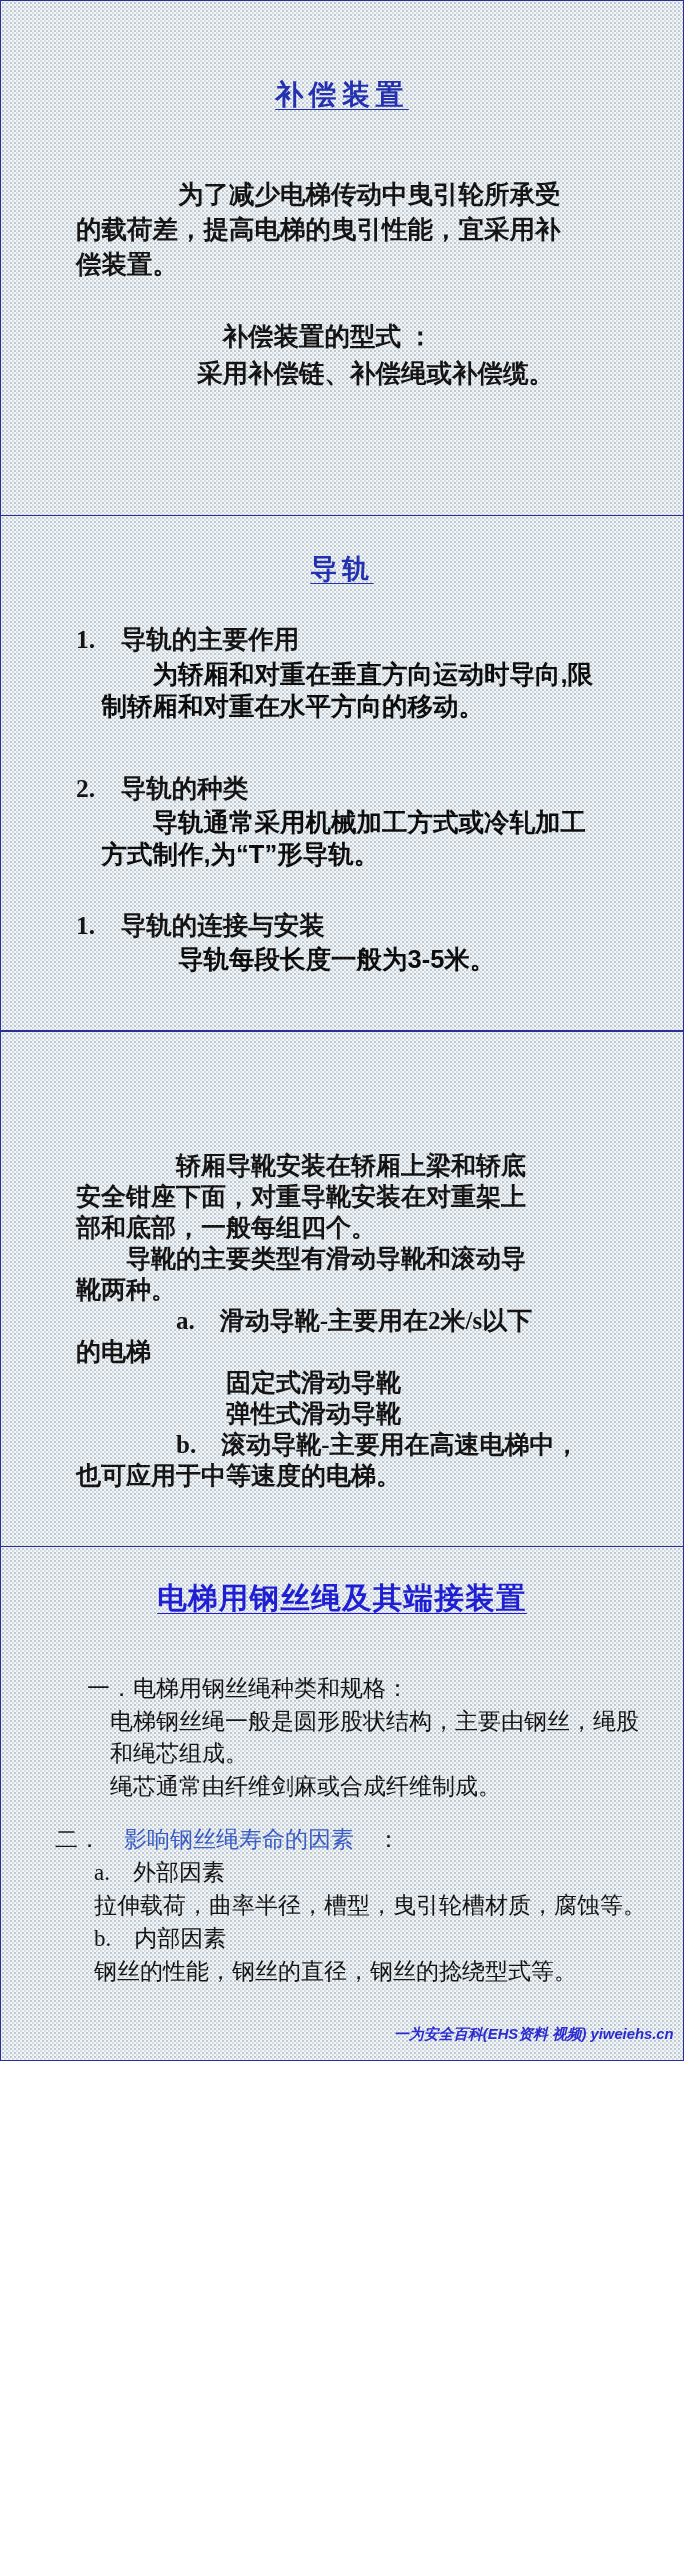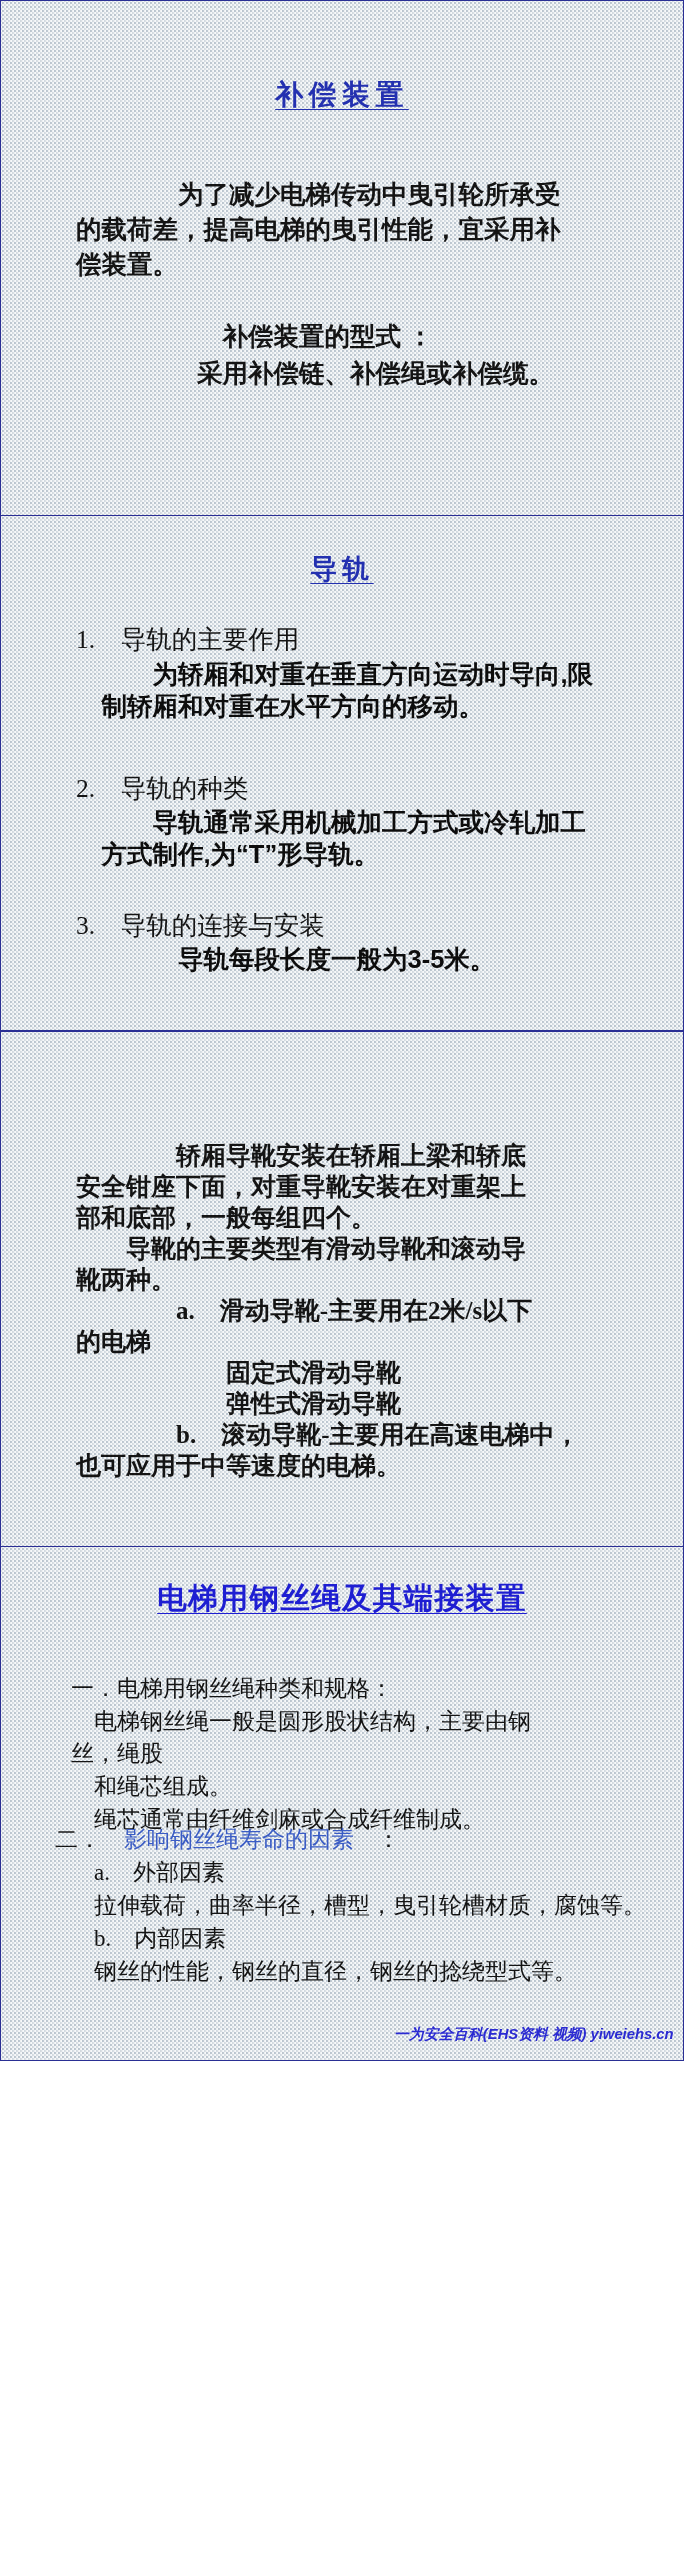--- a/index.html
+++ b/index.html
@@ -37,27 +37,27 @@
   .t-4{top:42px;font-size:27px;letter-spacing:4.7px;}
   .t-5{top:32px;font-size:29.5px;letter-spacing:1.3px;font-weight:700;color:#1e1ed2;}
   .body{
     position:absolute;margin:0;color:#141414;white-space:pre-line;
     font-family:"Liberation Serif","DejaVu Serif",serif;
   }
   .s1-body{top:195px;left:87px;width:544px;font-size:25.5px;font-weight:600;line-height:1.38;}
   .s2-body1{top:176px;left:75px;width:547px;font-size:25.5px;font-weight:600;line-height:1.38;}
   .s2-body2{top:318px;left:196px;width:470px;font-size:25.5px;font-weight:600;line-height:1.44;}
   .s3-head{position:absolute;margin:0;left:75px;color:#141414;
-    font-family:"Liberation Serif","DejaVu Serif",serif;font-size:25.5px;font-weight:400;}
+    font-family:"Liberation Serif","DejaVu Serif",serif;font-size:25.5px;font-weight:700;}
   .h3-1{top:106px;} .h3-2{top:255px;} .h3-3{top:392px;}
   .s3-detail{position:absolute;margin:0;left:75px;width:591px;color:#0d0d0d;white-space:pre-line;
     font-family:"Liberation Sans","DejaVu Sans",sans-serif;font-size:25.5px;font-weight:700;line-height:1.26;}
   .d3-1{top:142px;} .d3-2{top:290px;} .d3-3{top:427px;}
-  .s4-body{top:108px;left:75px;width:571px;font-size:25px;font-weight:600;line-height:1.24;}
-  .s5-sec1{top:126px;left:70px;width:490px;font-size:23px;font-weight:400;line-height:1.42;}
+  .s4-body{top:118px;left:75px;width:571px;font-size:25px;font-weight:600;line-height:1.24;}
+  .s5-sec1{top:126px;left:70px;width:598px;font-size:23px;font-weight:400;line-height:1.42;padding-left:16px;}
   .s5-sec2head{position:absolute;top:277px;left:54px;margin:0;color:#141414;
     font-family:"Liberation Serif","DejaVu Serif",serif;font-size:23px;}
   .s5-sec2head .blue{color:#3a5cc5;}
   .s5-sec2body{top:309px;left:70px;width:604px;font-size:23px;font-weight:400;line-height:1.44;}
   .watermark{
     position:absolute;right:9.4px;bottom:16px;margin:0;
     font-family:"Liberation Sans","DejaVu Sans",sans-serif;
     font-style:italic;font-weight:700;font-size:14.8px;color:#2a2ad2;
   }
 </style>
@@ -77,21 +77,21 @@
   </section>
 
   <section class="slide s-3">
     <h1 class="slide-title t-3">导轨</h1>
     <p class="s3-head h3-1">1.　导轨的主要作用</p>
     <p class="s3-detail d3-1">　　　为轿厢和对重在垂直方向运动时导向,限
 　制轿厢和对重在水平方向的移动。</p>
     <p class="s3-head h3-2">2.　导轨的种类</p>
     <p class="s3-detail d3-2">　　　导轨通常采用机械加工方式或冷轧加工
 　方式制作,为“T”形导轨。</p>
-    <p class="s3-head h3-3">3.　导轨的连接与安装</p>
+    <p class="s3-head h3-3">1.　导轨的连接与安装</p>
     <p class="s3-detail d3-3">　　　　导轨每段长度一般为3-5米。</p>
   </section>
 
   <section class="slide s-4">
     <p class="body s4-body">　　　　轿厢导靴安装在轿厢上梁和轿底
 安全钳座下面，对重导靴安装在对重架上
 部和底部，一般每组四个。
 　　导靴的主要类型有滑动导靴和滚动导
 靴两种。
 　　　　a.　滑动导靴-主要用在2米/s以下

